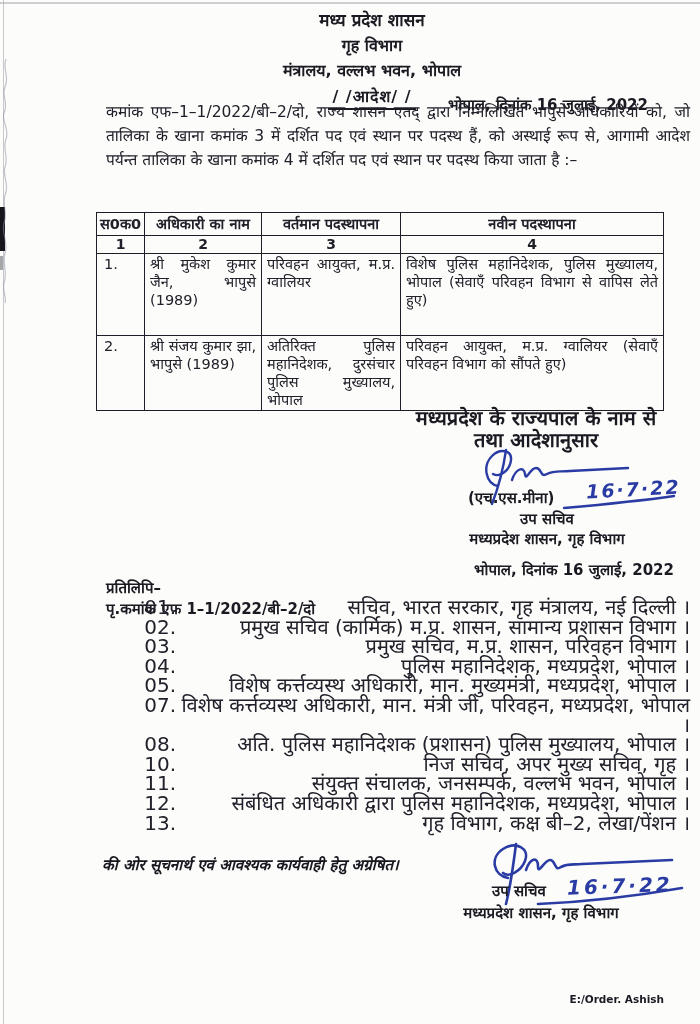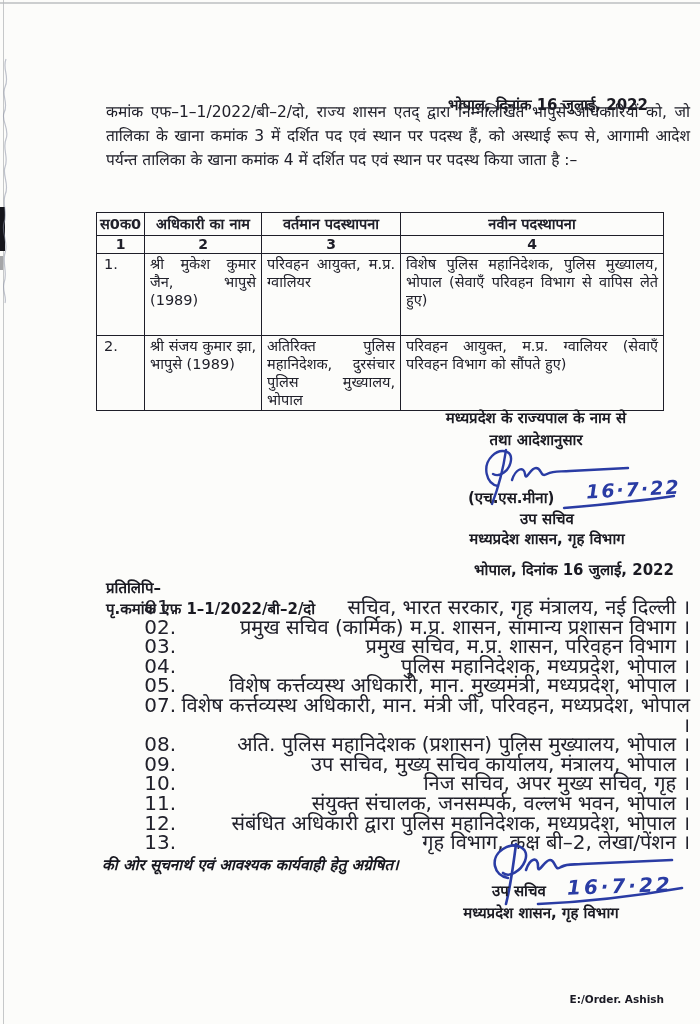--- a/index.html
+++ b/index.html
@@ -49,21 +49,21 @@
   .col-name { width:117px; }
   .col-current { width:139px; }
   .col-new { width:263px; }
   .order-table td.cell-sno { text-align:left; padding-left:7px; }
   .order-table td.cell-just { text-align:justify; text-align-last:left; }
   .row-1 td { height:82px; }
   .row-2 td { height:58px; }
 
   
   .by-order { position:absolute; top:407px; left:408px; width:256px; text-align:center;
-              font-size:15px; font-weight:bold; color:#1a1a22; line-height:22px; }
+              font-size:20px; font-weight:bold; color:#1a1a22; line-height:22px; }
   .sig-wrap1 { position:absolute; left:468px; top:442px; width:210px; height:72px; }
   .sig-svg { position:absolute; left:0; top:0; }
   .sig1-name { position:absolute; top:487px; left:468px; font-size:15px; font-weight:bold; color:#1a1a22; }
   .sig1-date { position:absolute; top:478px; left:586px; font-size:19px; font-weight:bold; font-style:italic;
                color:#2a3ca4; letter-spacing:2px; transform:rotate(-3deg); }
   .sig1-desig { position:absolute; top:508px; left:472px; width:150px; text-align:center;
                 font-size:15px; font-weight:bold; color:#1a1a22; }
   .sig1-dept { position:absolute; top:528px; left:422px; width:250px; text-align:center;
                font-size:15px; font-weight:bold; color:#1a1a22; }
 
@@ -95,20 +95,26 @@
 <div class="page">
 
   <div class="edge-top"></div>
   <div class="edge-left"></div>
   <div class="ink-blob"></div>
   <div class="ink-blob2"></div>
   <svg class="margin-scribble" width="16" height="250" viewBox="0 0 16 250">
     <path d="M8,4 C4,14 12,22 7,32 C3,40 11,48 6,58 C3,66 12,74 8,84 C4,94 11,102 7,112 C4,120 12,130 7,140 C4,150 10,158 6,168 C3,178 11,188 7,198 C4,208 10,218 6,228 C4,236 9,242 7,248" fill="none" stroke="#8d93a6" stroke-width="1.2"></path>
   </svg>
 
+  <div class="head-block">
+    <div class="head-l1">मध्य प्रदेश शासन</div>
+    <div class="head-l2">गृह विभाग</div>
+    <div class="head-l3">मंत्रालय, वल्लभ भवन, भोपाल</div>
+    <div><span class="order-title">/ /आदेश/ /</span></div>
+  </div>
   <div class="date-line-1">भोपाल, दिनांक 16 जुलाई, 2022</div>
 
   <div class="para">कमांक एफ–1–1/2022/बी–2/दो, राज्य शासन एतद् द्वारा निम्नलिखित भापुसे अधिकारियों को, जो तालिका के खाना कमांक 3 में दर्शित पद एवं स्थान पर पदस्थ हैं, को अस्थाई रूप से, आगामी आदेश पर्यन्त तालिका के खाना कमांक 4 में दर्शित पद एवं स्थान पर पदस्थ किया जाता है :–</div>
 
   <table class="order-table">
     <colgroup>
       <col class="col-sno">
         <col class="col-name">
         <col class="col-current">
         <col class="col-new">
@@ -187,24 +193,20 @@
       </div>
     <div class="copy-row">
         <span class="copy-no">07.</span>
         <span class="copy-text">विशेष कर्त्तव्यस्थ अधिकारी, मान. मंत्री जी, परिवहन, मध्यप्रदेश, भोपाल ।</span>
       </div>
     <div class="copy-row">
         <span class="copy-no">08.</span>
         <span class="copy-text">अति. पुलिस महानिदेशक (प्रशासन) पुलिस मुख्यालय, भोपाल ।</span>
       </div>
     <div class="copy-row">
-        <span class="copy-no">09.</span>
-        <span class="copy-text">उप सचिव, मुख्य सचिव कार्यालय, मंत्रालय, भोपाल ।</span>
-      </div>
-    <div class="copy-row">
         <span class="copy-no">10.</span>
         <span class="copy-text">निज सचिव, अपर मुख्य सचिव, गृह ।</span>
       </div>
     <div class="copy-row">
         <span class="copy-no">11.</span>
         <span class="copy-text">संयुक्त संचालक, जनसम्पर्क, वल्लभ भवन, भोपाल ।</span>
       </div>
     <div class="copy-row">
         <span class="copy-no">12.</span>
         <span class="copy-text">संबंधित अधिकारी द्वारा पुलिस महानिदेशक, मध्यप्रदेश, भोपाल ।</span>

